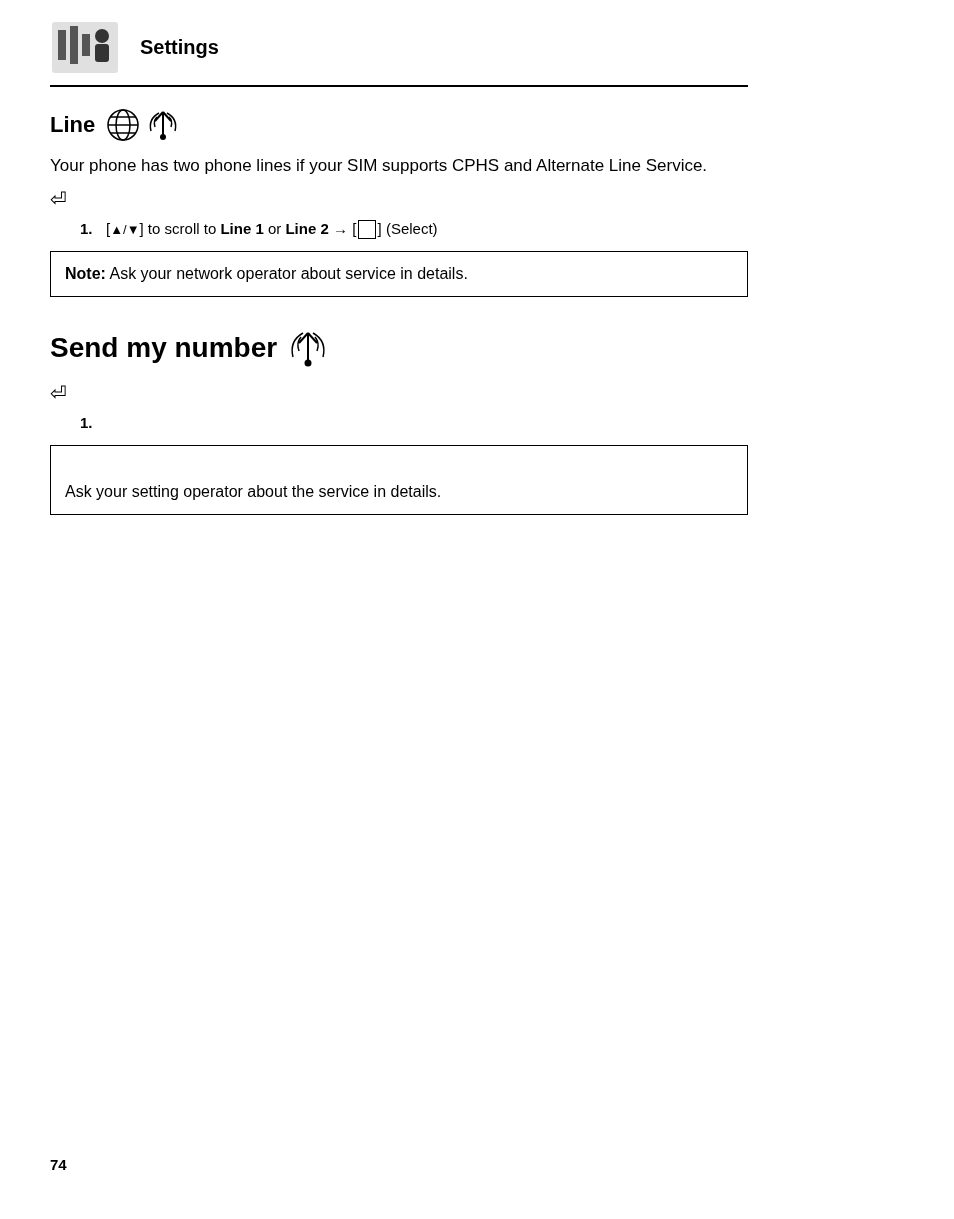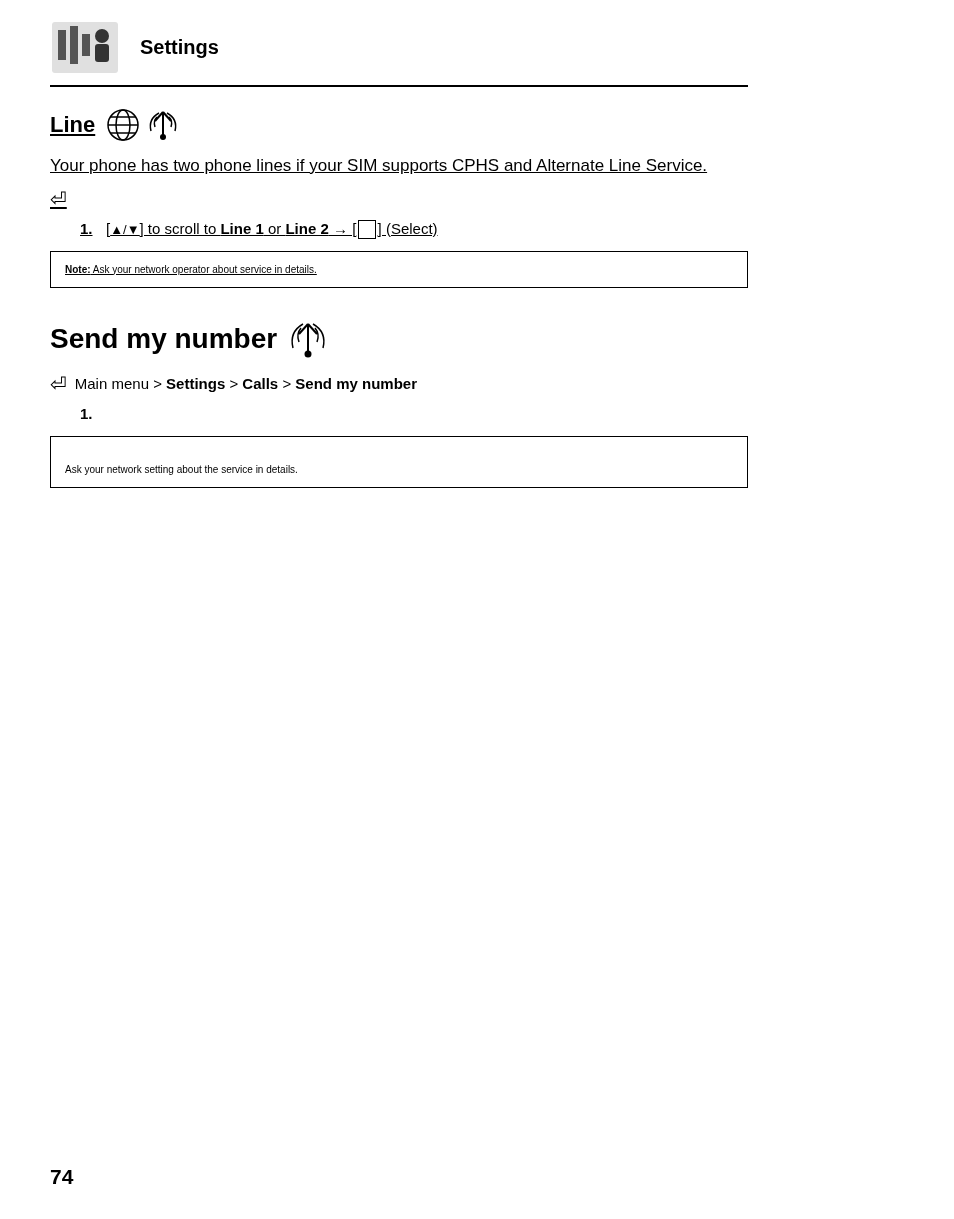--- a/index.html
+++ b/index.html
@@ -38,21 +38,20 @@
     }
 
     .header-title {
       font-size: 20px;
       font-weight: bold;
     }
 
     
     .section-line {
       margin-bottom: 20px;
-      text-decoration: underline;
     }
 
     .section-line-heading {
       display: flex;
       align-items: center;
       font-size: 22px;
       font-weight: bold;
       margin-bottom: 10px;
       gap: 10px;
     }
@@ -94,21 +93,21 @@
 
     .step-num {
       font-weight: bold;
       margin-right: 6px;
       min-width: 20px;
     }
 
     .note-box {
       border: 1.5px solid #000;
       padding: 10px 14px;
-      font-size: 10px;
+      font-size: 16px;
       line-height: 1.5;
       margin-bottom: 30px;
     }
 
     
     .section-send {
       margin-bottom: 20px;
     }
 
     .section-send-heading {
@@ -116,24 +115,24 @@
       align-items: center;
       font-size: 28px;
       font-weight: bold;
       margin-bottom: 12px;
       gap: 10px;
     }
 
     
     .footer {
       position: absolute;
-      bottom: 30px;
+      bottom: 46px;
       left: 50px;
       font-weight: bold;
-      font-size: 21px;
+      font-size: 15px;
     }
 
     
     .phone-icon-svg, .signal-icon-svg {
       width: 36px;
       height: 36px;
     }
 
     .select-key {
       display: inline-block;
@@ -227,32 +226,29 @@
         <path d="M12 24 Q9 16 14 10" fill="none" stroke="#000" stroke-width="1.5"></path>
         <path d="M30 24 Q33 16 28 10" fill="none" stroke="#000" stroke-width="1.5"></path>
         <path d="M6 30 Q2 14 16 6" fill="none" stroke="#000" stroke-width="1.5"></path>
         <path d="M36 30 Q40 14 26 6" fill="none" stroke="#000" stroke-width="1.5"></path>
       </svg>
     </div>
 
 
     <div class="menu-path">
       <span class="arrow-icon">⏎</span>
-      <span>
-        Main menu &gt; <strong>Settings</strong> &gt; <strong>Calls</strong> &gt; <strong>Send my number</strong>
-      </span>
     </div>
 
     <div class="step">
       <span class="step-num">1.</span>
     </div>
 
     <div class="note-box">
       <br>
-      <p>Ask your network setting about the service in details.</p>
+      <p>Ask your setting operator about the service in details.</p>
     </div>
   </div>
 
   <div class="footer">
     <span>74</span>
   </div>
 
 </div>
 
 </body></html>

